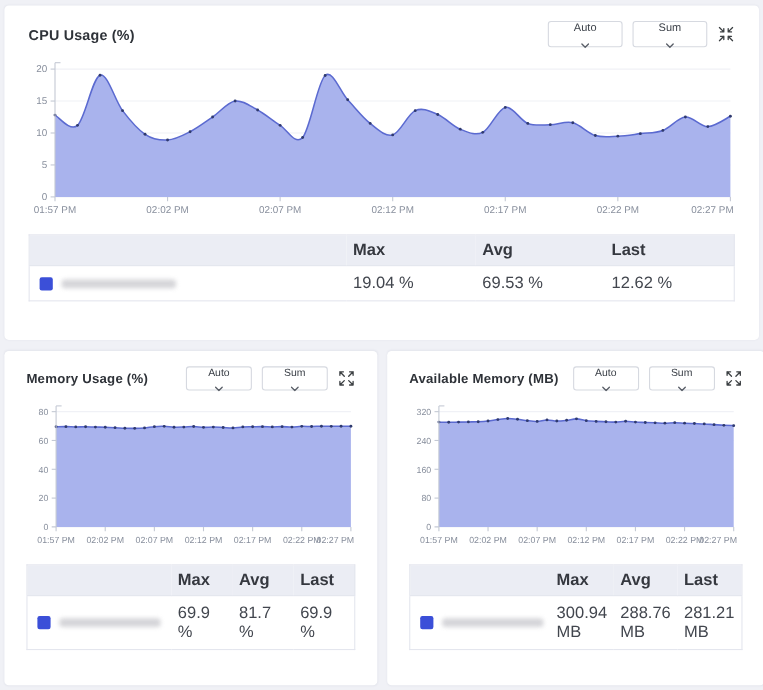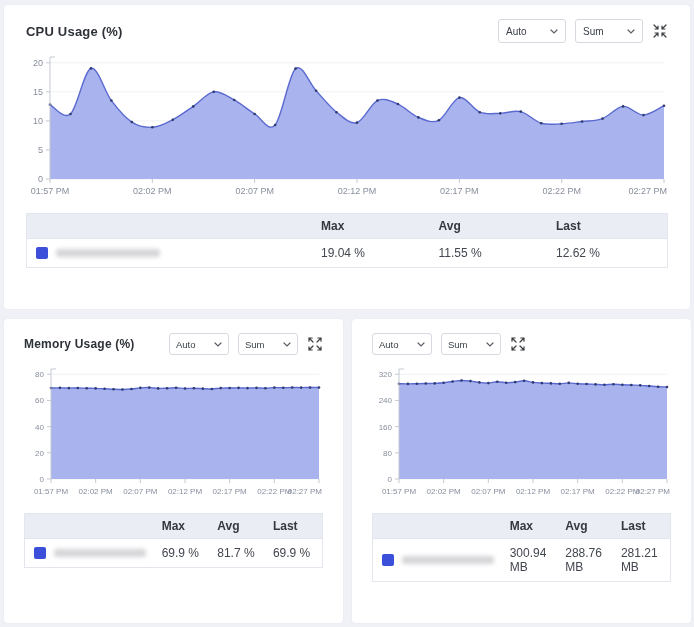--- a/index.html
+++ b/index.html
@@ -24,34 +24,34 @@
 
   .card-header{display:flex;align-items:center;justify-content:space-between;margin-bottom:6px;}
   .card-title{font-size:13px;font-weight:bold;color:#2e3238;letter-spacing:.2px;}
   .card.half .card-title{font-size:12px;}
   .header-controls{display:flex;align-items:center;gap:9px;}
 
   .select{
     display:inline-flex;align-items:center;justify-content:space-between;
     border:1px solid #d6d9e0;border-radius:3px;background:#fff;
     height:22px;min-width:52px;padding:0 7px;gap:8px;
-    font-size:10px;color:#3b4048;cursor:pointer;
+    font-size:10px;color:#3b4048;cursor:pointer;flex-direction:column;
   }
   .card.half .select{height:20px;min-width:46px;font-size:9.5px;padding:0 6px;gap:6px;}
   .chev{flex:0 0 auto;}
 
   .resize-btn{display:inline-flex;align-items:center;justify-content:center;width:16px;height:16px;cursor:pointer;}
 
   svg.chart{display:block;overflow:visible;}
   svg.chart text.tick{font-family:"Liberation Sans",sans-serif;font-size:9px;fill:#878e9c;}
   svg.chart.small text.tick{font-size:8px;}
 
   table.legend{
     border-collapse:collapse;width:100%;margin-top:12px;
-    font-size:12px;color:#42464e;
+    font-size:15px;color:#42464e;
     border:1px solid #e4e6ee;
   }
   table.legend thead th{
     background:#ebedf4;font-weight:bold;text-align:left;color:#35383f;
     padding:5px 6px;border-bottom:1px solid #e4e6ee;
   }
   table.legend tbody td{padding:7px 6px;background:#fff;margin-top:44px;}
   .name-cell{display:flex;align-items:center;gap:8px;padding-left:3px;}
   .swatch{width:12px;height:12px;border-radius:2px;flex:0 0 auto;}
   .redacted{
@@ -174,21 +174,21 @@
     </thead>
     <tbody>
       <tr>
         <td>
             <span class="name-cell">
               <span class="swatch" style="background:#3b4fd8"></span>
               <span class="redacted w-lg"></span>
             </span>
           </td>
         <td>19.04 %</td>
-        <td>11.55 %</td>
+        <td>69.53 %</td>
         <td>12.62 %</td>
       </tr>
     </tbody>
   </table>
 </div>
 
 <div class="row2">
 
   <div class="card half left">
     <div class="card-header">
@@ -306,20 +306,21 @@
           <td>69.9 %</td>
           <td>81.7 %</td>
           <td>69.9 %</td>
         </tr>
       </tbody>
     </table>
   </div>
 
   <div class="card half right">
     <div class="card-header">
+      <div class="card-title">Available Memory (MB)</div>
       <div class="header-controls">
         <div class="select">
           <span>Auto</span>
           <svg class="chev" width="8" height="5" viewBox="0 0 8 5">
               <path d="M1 1 L4 4 L7 1" fill="none" stroke="#5a5f68" stroke-width="1.2" stroke-linecap="round"></path>
             </svg>
         </div>
         <div class="select">
           <span>Sum</span>
           <svg class="chev" width="8" height="5" viewBox="0 0 8 5">

